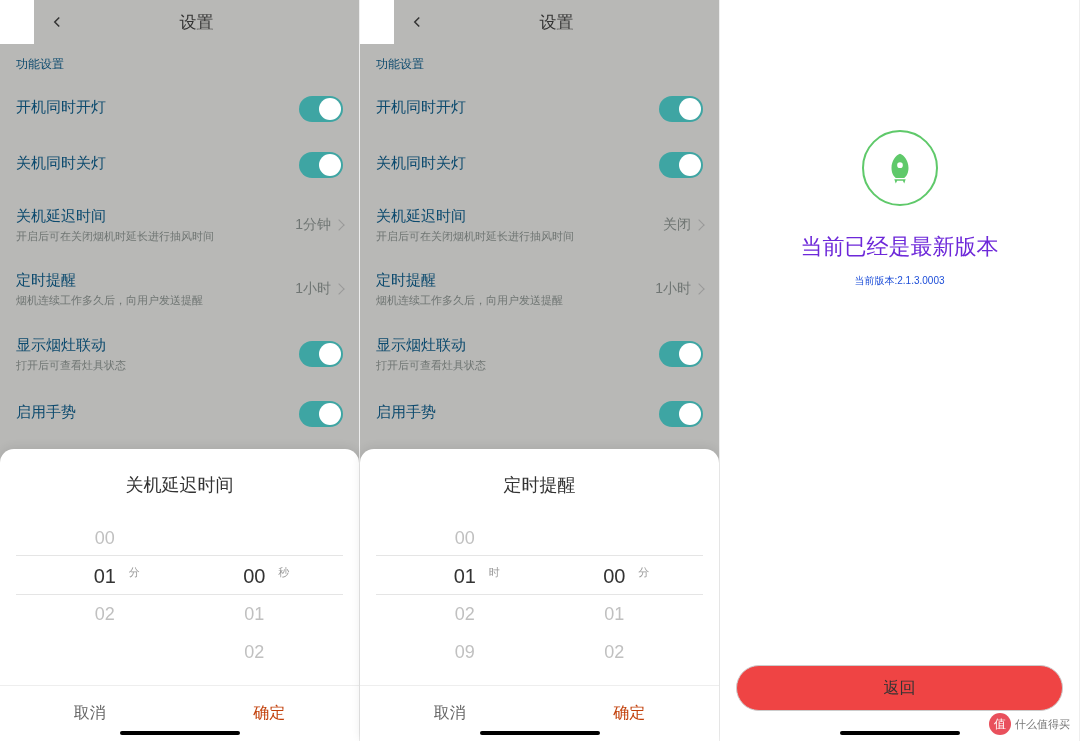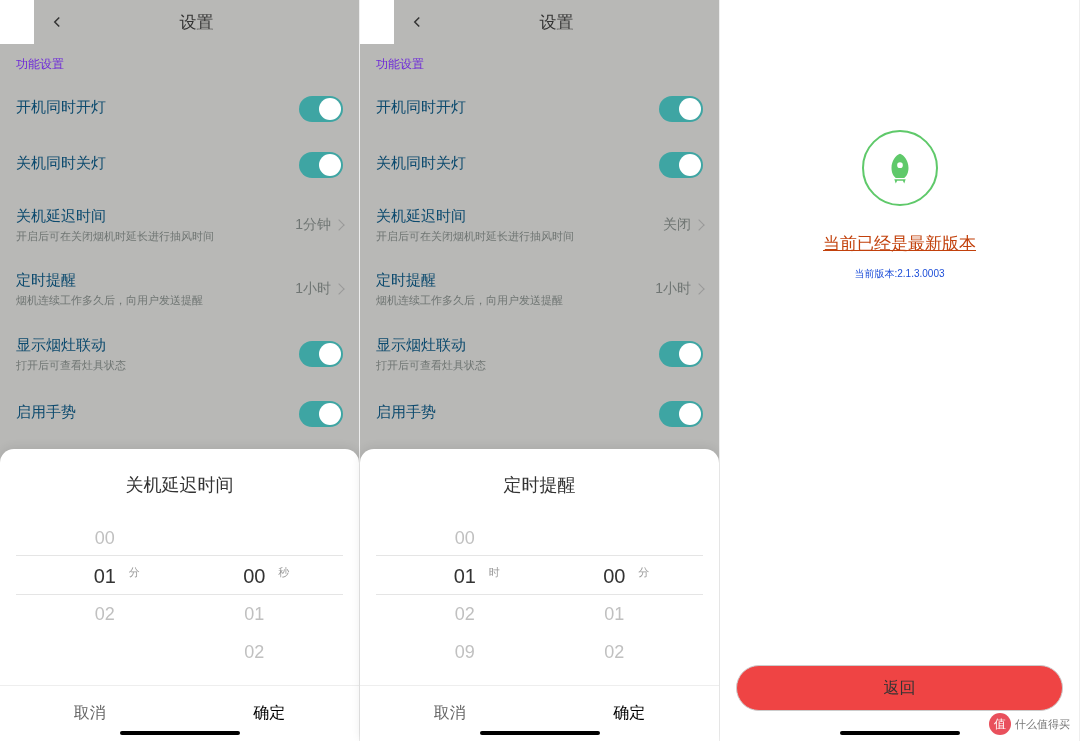--- a/index.html
+++ b/index.html
@@ -53,21 +53,21 @@
       color: #333;
     }
 
     
     .dimmed-bg {
       background: #b8b8b6;
     }
     .section-label {
       padding: 12px 16px 8px;
       font-size: 12px;
-      color: #6d28d9;
+      color: #0c4a6e;
     }
 
     .row {
       display: flex;
       align-items: center;
       justify-content: space-between;
       padding: 14px 16px;
       min-height: 56px;
     }
     .row-left {
@@ -201,21 +201,21 @@
       flex: 1;
       display: flex;
       align-items: center;
       justify-content: center;
       font-size: 16px;
     }
     .sheet-btn.cancel {
       color: #666;
     }
     .sheet-btn.confirm {
-      color: #000000;
+      color: #c2410c;
       font-weight: 500;
     }
 
     
     .fw-content {
       display: flex;
       flex-direction: column;
       align-items: center;
       padding-top: 130px;
     }
@@ -227,24 +227,23 @@
       display: flex;
       align-items: center;
       justify-content: center;
       margin-bottom: 26px;
     }
     .fw-rocket {
       width: 34px;
       height: 34px;
     }
     .fw-msg {
-      font-size: 17px;
-      color: #c2410c;
+      font-size: 22px;
+      color: #6d28d9;
       margin-bottom: 12px;
-      text-decoration: underline;
     }
     .fw-ver {
       font-size: 10px;
       color: #1d4ed8;
     }
     .fw-back-btn {
       position: absolute;
       bottom: 30px;
       left: 16px;
       right: 16px;

